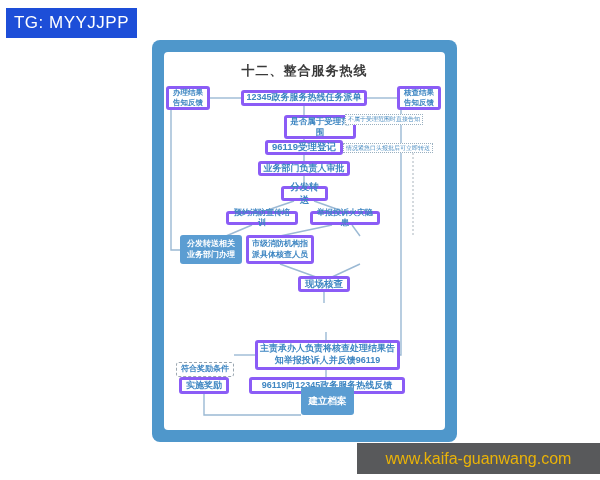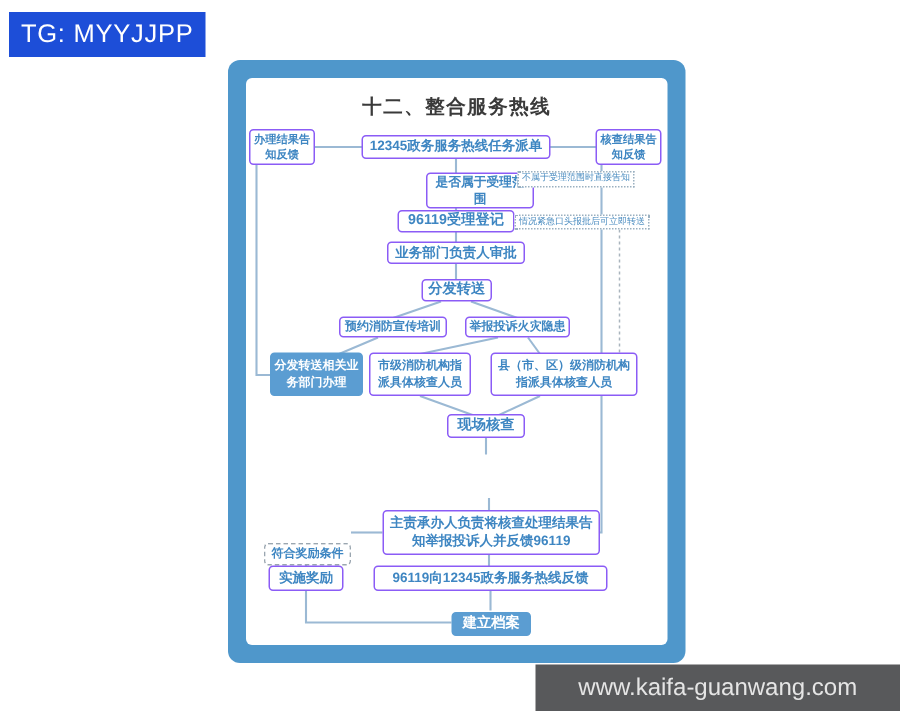--- a/index.html
+++ b/index.html
@@ -11,42 +11,42 @@
   
   .badge{
     position:absolute;left:6px;top:8px;width:131px;height:30px;
     background:#1d4ed8;color:#ffffff;font-size:17px;
     display:flex;align-items:center;justify-content:center;
     letter-spacing:0.5px;
   }
   
   .watermark{
     position:absolute;left:357px;top:443px;width:243px;height:31px;
-    background:#58595b;color:#e5e5e5;font-size:16px;
+    background:#58595b;color:#eab308;font-size:16px;
     display:flex;align-items:center;justify-content:center;
   }
   
   .frame{
     position:absolute;left:152px;top:40px;width:281px;height:378px;
     background:#4f97cb;border-radius:8px;padding:12px;
   }
   .canvas{
     position:relative;width:281px;height:378px;background:#ffffff;
     border-radius:4px;
   }
   .title{
     position:absolute;left:0;top:10px;width:281px;text-align:center;
     font-size:13px;font-weight:bold;color:#3a3a3a;letter-spacing:1px;
   }
   svg.wires{position:absolute;left:0;top:0;width:281px;height:378px;}
   .wire{stroke:#9bb9d4;stroke-width:1.4;fill:none;}
   .wire.dot{stroke:#a9b4bd;stroke-width:1;stroke-dasharray:2 2;}
   .node{
     position:absolute;box-sizing:border-box;
-    background:#ffffff;border:1px solid #8b5cf6;border-radius:3px;
+    background:#ffffff;border:3px solid #8b5cf6;border-radius:3px;
     color:#3e86c2;font-weight:bold;font-size:9px;line-height:1.3;
     display:flex;align-items:center;justify-content:center;text-align:center;
     padding:1px 2px;
   }
   .node.filled{background:#5b9dd2;border-color:#5b9dd2;color:#ffffff;}
   .node.dashed{border:1px dashed #9aa6b0;margin-top:15px;}
   .node.note{
     border:1px dotted #9ab0c0;border-radius:0;color:#4a8cc0;
     font-size:6px;font-weight:normal;white-space:nowrap;line-height:1.1;
     padding:1px 2px;
@@ -102,26 +102,25 @@
     <div class="node fs85" style="left:120px;top:63px;width:72px;height:24px;">是否属于受理范围</div>
     <div class="node note" style="left:181px;top:62px;height:11px;">不属于受理范围时直接告知</div>
     <div class="node fs95" style="left:101px;top:88px;width:78px;height:15px;">96119受理登记</div>
     <div class="node note" style="left:179px;top:91px;height:10px;">情况紧急口头报批后可立即转送</div>
     <div class="node" style="left:94px;top:109px;width:92px;height:15px;">业务部门负责人审批</div>
     <div class="node fs95" style="left:117px;top:134px;width:47px;height:15px;">分发转送</div>
     <div class="node fs8" style="left:62px;top:159px;width:72px;height:14px;">预约消防宣传培训</div>
     <div class="node fs8" style="left:146px;top:159px;width:70px;height:14px;">举报投诉火灾隐患</div>
     <div class="node fs8" style="left:82px;top:183px;width:68px;height:29px;">市级消防机构指派具体核查人员</div>
     <div class="node filled fs8" style="left:16px;top:183px;width:62px;height:29px;">分发转送相关业务部门办理</div>
-    <div class="node fs8" style="left:163px;top:183px;width:98px;height:29px;">县（市、区）级消防机构指派具体核查人员</div>
     <div class="node fs95" style="left:134px;top:224px;width:52px;height:16px;">现场核查</div>
     <div class="node dashed fs8" style="left:12px;top:295px;width:58px;height:15px;">符合奖励条件</div>
     <div class="node" style="left:91px;top:288px;width:145px;height:30px;">主责承办人负责将核查处理结果告知举报投诉人并反馈96119</div>
     <div class="node" style="left:15px;top:325px;width:50px;height:17px;">实施奖励</div>
     <div class="node" style="left:85px;top:325px;width:156px;height:17px;">96119向12345政务服务热线反馈</div>
-    <div class="node filled fs95" style="left:137px;top:356px;width:53px;height:16px;">建立档案</div>
+    <div class="node filled fs95" style="left:137px;top:335px;width:53px;height:28px;">建立档案</div>
 
   </div>
 </div>
 
 <div class="watermark">
   <span>www.kaifa-guanwang.com</span>
 </div>
 
 </body></html>

